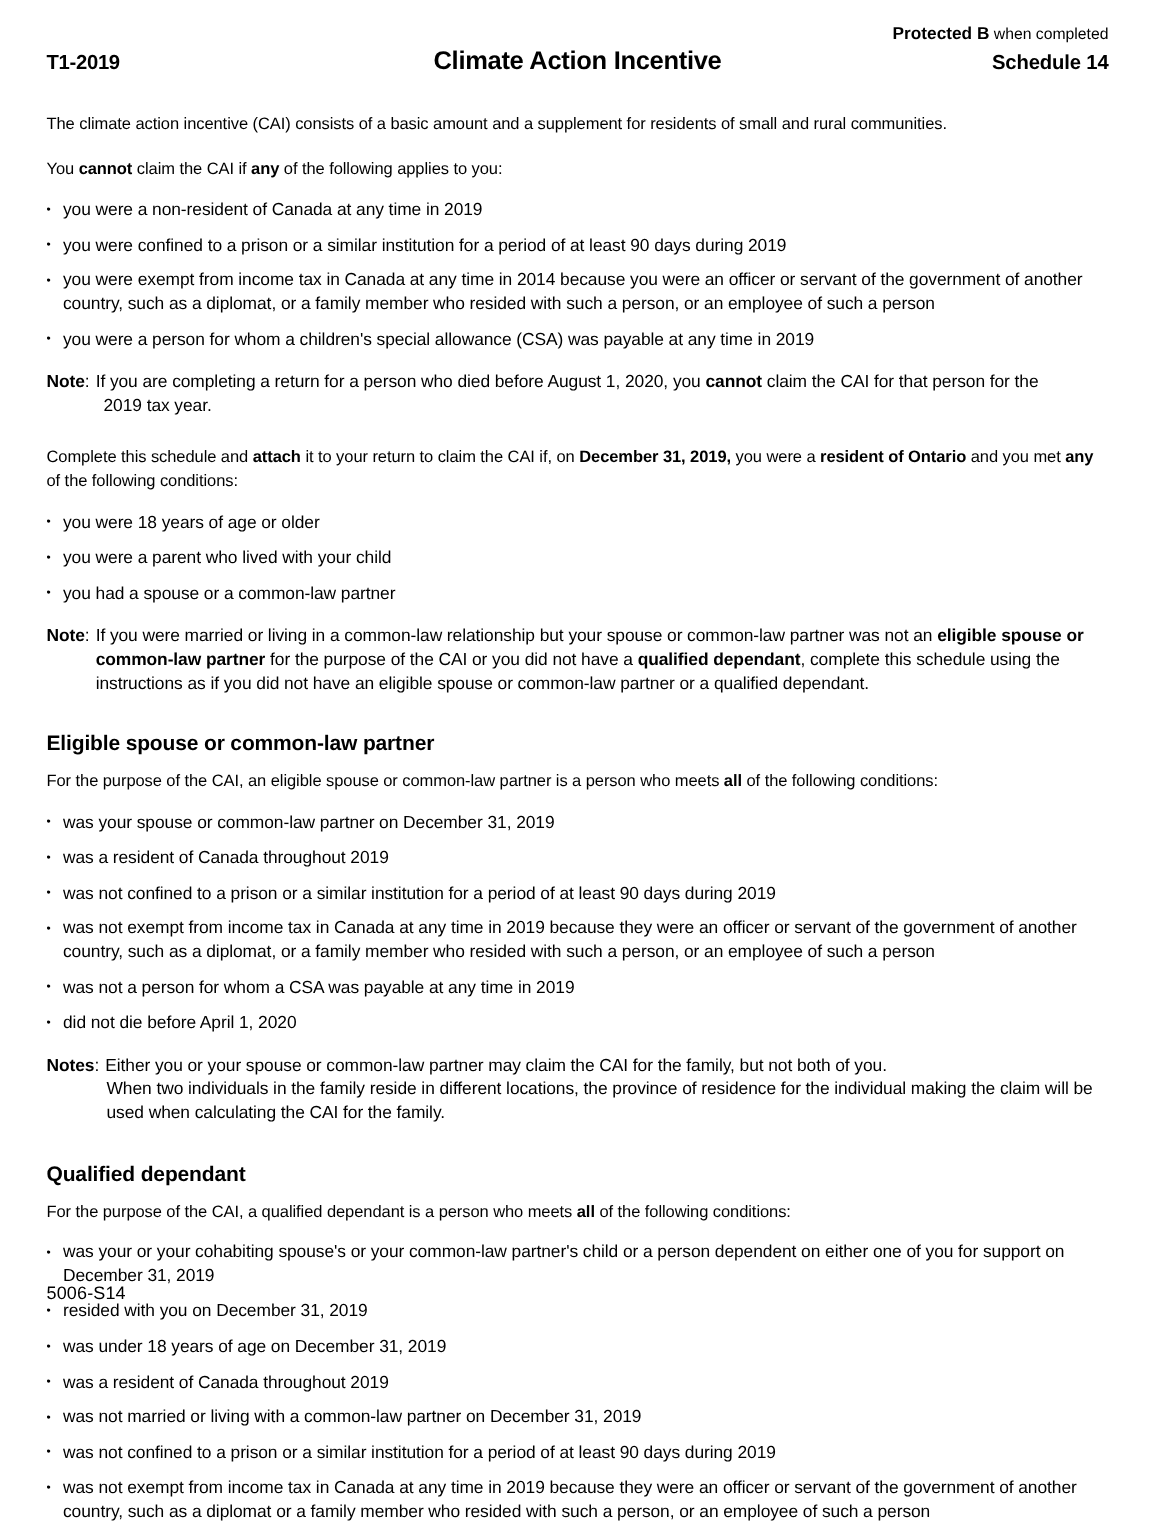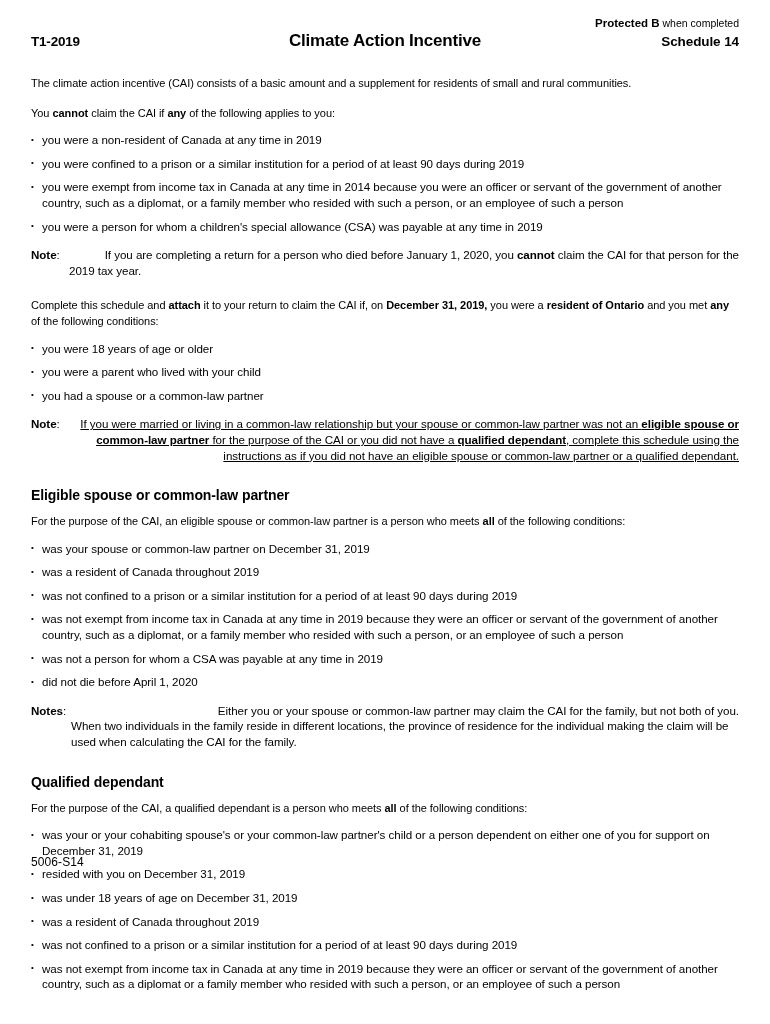--- a/index.html
+++ b/index.html
@@ -109,33 +109,32 @@
   }
   .note-block {
     margin: 13px 0 0 0;
     font-size: 11.6px;
     line-height: 15.6px;
     letter-spacing: -0.05px;
   }
   .note-block .note-row {
     display: flex;
     align-items: flex-start;
-    text-align: right;
   }
   .note-block .note-label {
     flex: 0 0 auto;
     font-weight: bold;
     white-space: nowrap;
   }
   .note-block .note-label .colon { font-weight: normal; }
   .note-block .note-body {
     flex: 1 1 auto;
     padding-left: 4px;
   }
-  .note-block.hang-note .note-body { text-indent: 0; text-decoration: underline; }
+  .note-block.hang-note .note-body { text-indent: 0; }
   .note-block .note-extra {
     margin-left: 38px;
   }
   .note-block.notes .note-extra {
     margin-left: 40px;
   }
 
   h2.section-title {
     font-size: 14px;
     font-weight: bold;
@@ -177,21 +176,21 @@
     <ul class="bullets">
       <li>you were a non-resident of Canada at any time in 2019</li>
       <li>you were confined to a prison or a similar institution for a period of at least 90 days during 2019</li>
       <li>you were exempt from income tax in Canada at any time in 2014 because you were an officer or servant of the government of another country, such as a diplomat, or a family member who resided with such a person, or an employee of such a person</li>
       <li>you were a person for whom a children's special allowance (CSA) was payable at any time in 2019</li>
     </ul>
 
     <div class="note-block">
       <div class="note-row">
         <span class="note-label"><span>Note</span><span class="colon">:</span></span>
-        <span class="note-body"><span>If you are completing a return for a person who died before January 1, 2020, you </span><strong class="b">cannot</strong><span> claim the CAI for that person for the</span></span>
+        <span class="note-body"><span>If you are completing a return for a person who died before August 1, 2020, you </span><strong class="b">cannot</strong><span> claim the CAI for that person for the</span></span>
       </div>
       <div class="note-extra">2019 tax year.</div>
     </div>
 
     <div class="section-spacer-md"></div>
 
     <p class="para tight"><span>Complete this schedule and </span><strong class="b">attach</strong><span> it to your return to claim the CAI if, on </span><strong class="b">December 31, 2019,</strong><span> you were a </span><strong class="b">resident of Ontario</strong><span> and you met </span><strong class="b">any</strong><span> of the following conditions:</span></p>
 
     <ul class="bullets">
       <li>you were 18 years of age or older</li>
@@ -231,20 +230,21 @@
     <div class="section-spacer-lg"></div>
 
     <h2 class="section-title">Qualified dependant</h2>
     <p class="para tight"><span>For the purpose of the CAI, a qualified dependant is a person who meets </span><strong class="b">all</strong><span> of the following conditions:</span></p>
 
     <ul class="bullets">
       <li>was your or your cohabiting spouse's or your common-law partner's child or a person dependent on either one of you for support on December 31, 2019</li>
       <li>resided with you on December 31, 2019</li>
       <li>was under 18 years of age on December 31, 2019</li>
       <li>was a resident of Canada throughout 2019</li>
+      <li>was not married or living with a common-law partner on December 31, 2019</li>
       <li>was not confined to a prison or a similar institution for a period of at least 90 days during 2019</li>
       <li>was not exempt from income tax in Canada at any time in 2019 because they were an officer or servant of the government of another country, such as a diplomat or a family member who resided with such a person, or an employee of such a person</li>
 
     </ul>
 
   </div>
 
   <div class="footer">5006-S14</div>
 
 </div>

